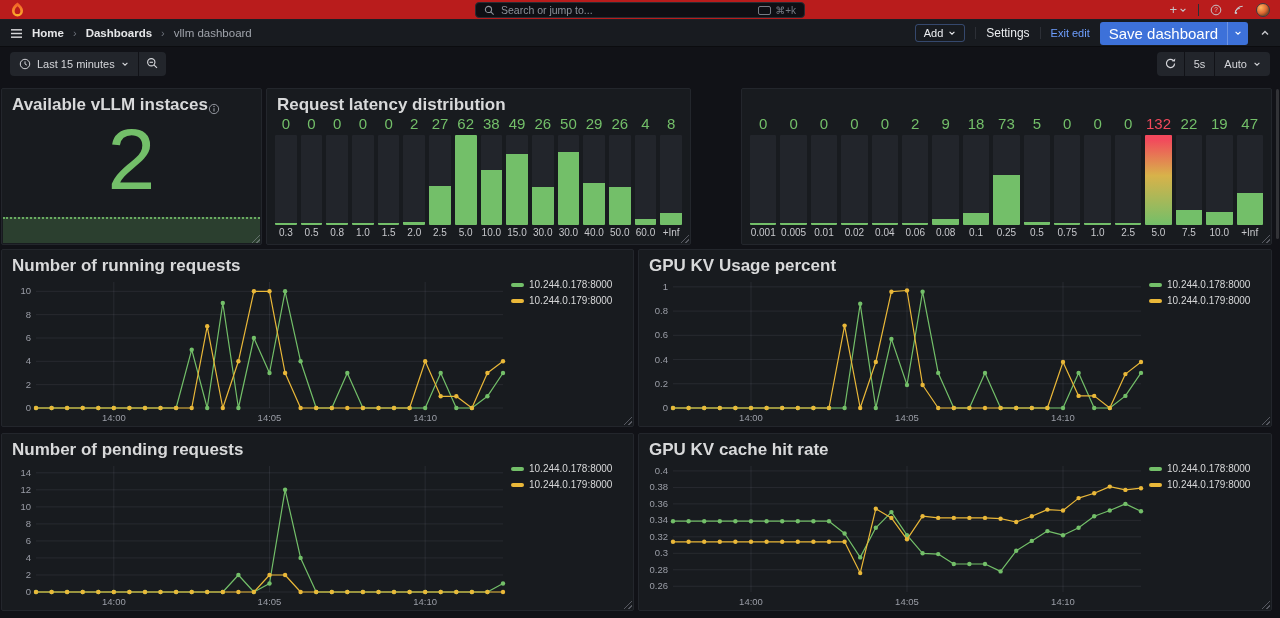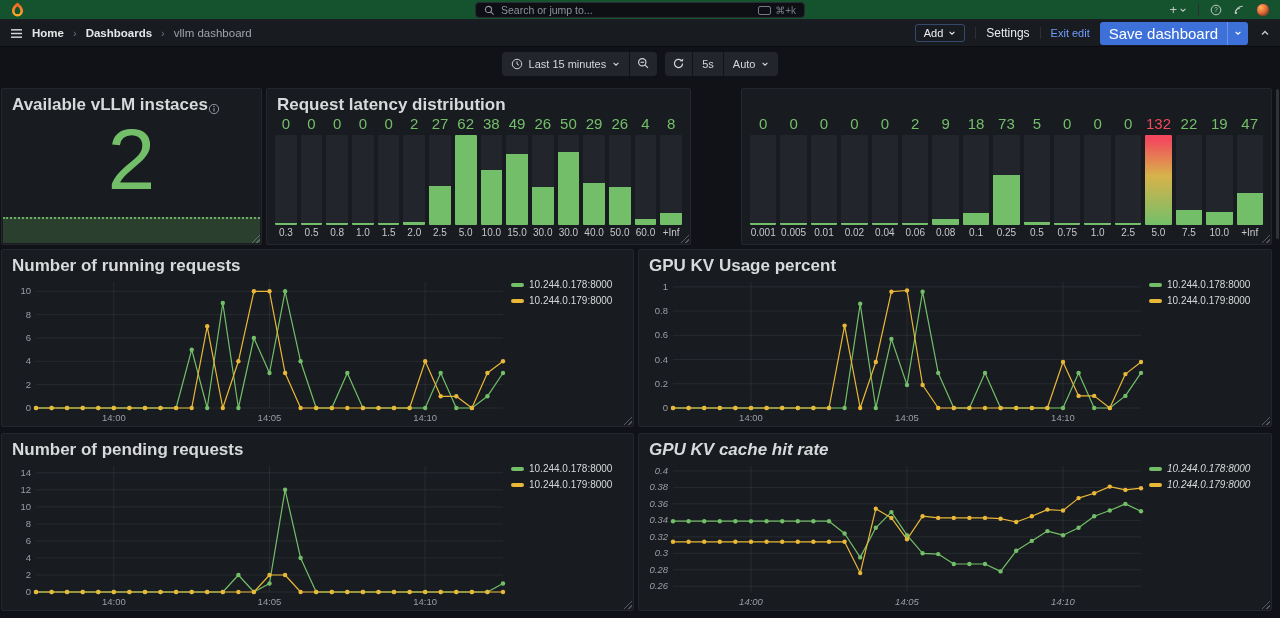--- a/index.html
+++ b/index.html
@@ -5,21 +5,21 @@
   * { box-sizing:border-box; }
   html,body { margin:0; padding:0; }
   body {
     width:1280px; height:618px; overflow:hidden; position:relative;
     background:#111217; color:#d8d9da;
     font-family:"Liberation Sans", sans-serif; font-size:12px;
   }
   svg text { font-family:"Liberation Sans", sans-serif; }
 
   
-  .topnav { height:20px; background:#14532d; border-bottom:1px solid #1c1f25;
+  .topnav { height:20px; background:#b91c1c; border-bottom:1px solid #1c1f25;
             display:flex; align-items:center; padding:0 10px; position:relative; z-index:5; }
   .search-box { position:absolute; left:475px; width:330px; height:16px; top:2px;
                 background:#0e0f14; border:1px solid #292c33; border-radius:4px;
                 display:flex; align-items:center; gap:6px; padding:0 8px;
                 color:#8e939b; font-size:10.5px; }
   .search-box .sc { margin-left:auto; display:flex; align-items:center; gap:4px; color:#767b84; font-size:10px; }
   .kbd-rect { width:13px; height:9px; border:1px solid #767b84; border-radius:2px; display:inline-block; }
   .topnav-right { margin-left:auto; display:flex; align-items:center; gap:11px; color:#c7c8cc; }
   .tiny-caret { display:inline-block; margin-left:2px; }
   .vdiv { width:1px; height:12px; background:#2c2f36; }
@@ -38,21 +38,21 @@
              border-radius:3px; padding:2px 8px; color:#eceef1; font-size:11px; background:transparent; }
   .btn-plain { color:#eceef1; font-size:12px; font-weight:500; }
   .btn-link { color:#6e9fff; font-size:11px; font-weight:500; }
   .btn-save { display:flex; align-items:center; background:#3d71d9; border-radius:3px;
               color:#fff; font-size:15px; font-weight:500; overflow:hidden; }
   .btn-save .lbl { padding:3px 9px; }
   .btn-save .split { width:1px; align-self:stretch; background:rgba(255,255,255,.25); }
   .btn-save .car { padding:3px 6px; display:flex; align-items:center; }
 
   
-  .toolbar { height:33px; display:flex; align-items:center; justify-content:center;
+  .toolbar { height:33px; display:flex; align-items:center; justify-content:space-between;
              gap:8px; padding:0 10px; }
   .group { display:flex; gap:1px; }
   .seg { background:#22252b; height:24px; display:flex; align-items:center; gap:6px;
          padding:0 9px; font-size:11px; color:#d5d6da; font-weight:500; }
   .group .seg:first-child { border-radius:4px 0 0 4px; }
   .group .seg:last-child  { border-radius:0 4px 4px 0; }
   .group .seg:only-child  { border-radius:4px; }
   .seg.icon-only { padding:0 7px; }
 
   
@@ -797,21 +797,21 @@
           </div>
         <div class="legend-item">
             <span class="dash-swatch" style="background:#EAB839"></span>
             <span>10.244.0.179:8000</span>
           </div>
       </div>
     </div>
     <div class="resize-handle"></div>
   </div>
 
-  <div class="panel" style="left:638px;top:353px;width:634px;height:178px;font-style:italic;">
+  <div class="panel" style="left:638px;top:353px;width:634px;height:178px;">
     <div class="panel-title">
         <span>GPU KV cache hit rate</span>
       </div>
     <div class="line-body">
       <svg class="plot" viewBox="0 0 506 152">
           <line x1="30" x2="498" y1="130.23529411764707" y2="130.23529411764707" stroke="rgba(204,204,220,0.09)" stroke-width="1"></line>
           <text x="25" y="133.23529411764707" text-anchor="end" fill="#9b9ea7" font-size="9.5">0.26</text>
           <line x1="30" x2="498" y1="113.76470588235293" y2="113.76470588235293" stroke="rgba(204,204,220,0.09)" stroke-width="1"></line>
           <text x="25" y="116.76470588235293" text-anchor="end" fill="#9b9ea7" font-size="9.5">0.28</text>
           <line x1="30" x2="498" y1="97.29411764705885" y2="97.29411764705885" stroke="rgba(204,204,220,0.09)" stroke-width="1"></line>

